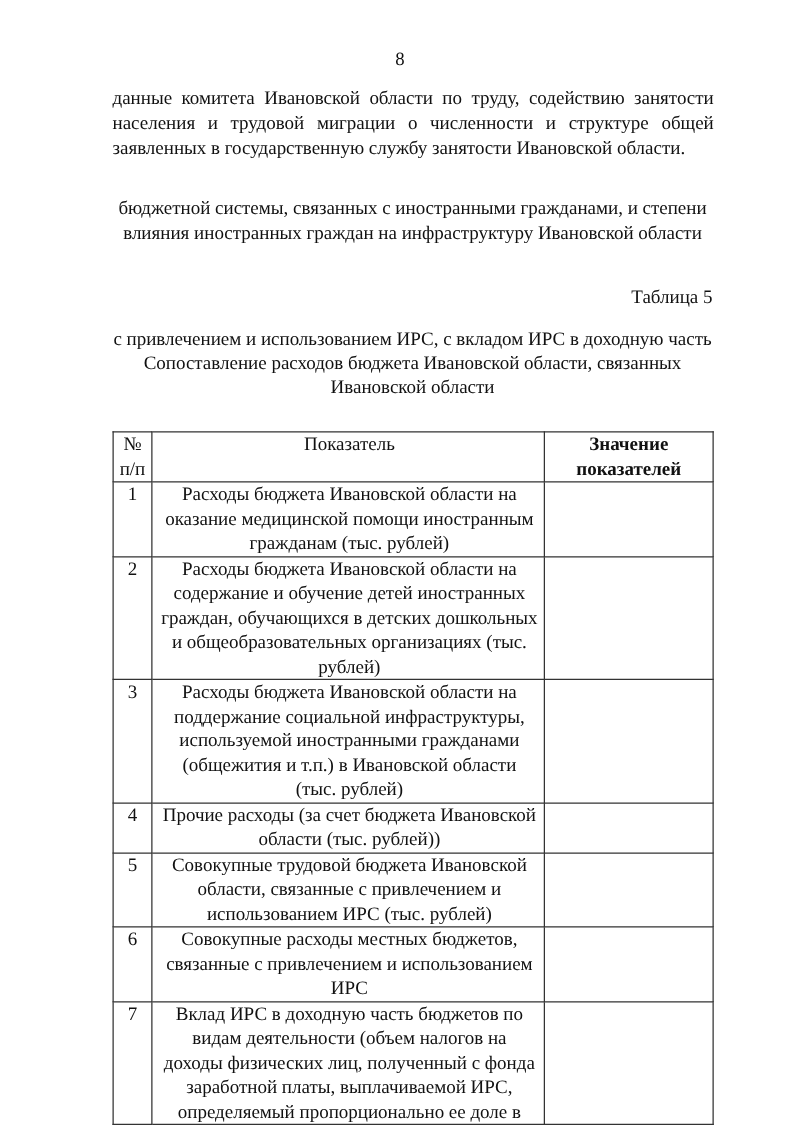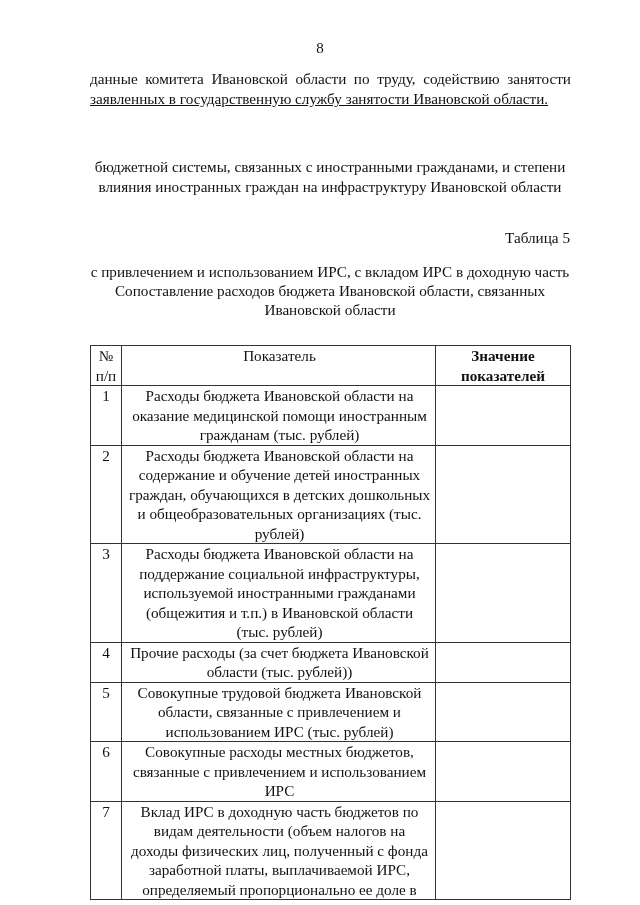--- a/index.html
+++ b/index.html
@@ -7,21 +7,21 @@
     width: 640px; height: 905px; position: relative; overflow: hidden;
     font-family: "Liberation Serif", "DejaVu Serif", serif;
     color: #111;
   }
   .page-number { position: absolute; top: 40px; left: 0; width: 640px; text-align: center; font-size: 15px; }
   .para {
     position: absolute; left: 90px; width: 481px; top: 69px;
     font-size: 15.2px; line-height: 20px; text-align: justify;
   }
   .para span { display: block; text-align: justify; text-align-last: justify; white-space: nowrap; }
-  .para span.last { text-align-last: left; text-decoration: underline; }
+  .para span.last { text-align-last: left; }
   .section-heading {
     position: absolute; left: 80px; width: 500px; top: 157px;
     font-size: 15.2px; line-height: 20px; text-align: center;
   }
   .section-heading span, .table-title span { display: block; white-space: nowrap; }
   .table-label { position: absolute; right: 70px; top: 229px; font-size: 15.2px; }
   .table-title {
     position: absolute; left: 80px; width: 500px; top: 262px;
     font-size: 15.2px; line-height: 19px; text-align: center;
   }
@@ -38,20 +38,21 @@
   table.data-table .col-value { text-align: center; font-weight: bold; }
   table.data-table td.col-indicator span { display: block; white-space: nowrap; }
 </style>
 </head>
 <body>
 
 <div class="page-number">8</div>
 
 <div class="para">
   <span>данные комитета Ивановской области по труду, содействию занятости</span>
+  <span>населения и трудовой миграции о численности и структуре общей</span>
   <span class="last">заявленных в государственную службу занятости Ивановской области.</span>
 </div>
 
 <div class="section-heading">
   <span>бюджетной системы, связанных с иностранными гражданами, и степени</span>
   <span>влияния иностранных граждан на инфраструктуру Ивановской области</span>
 </div>
 
 <div class="table-label">Таблица 5</div>
 

